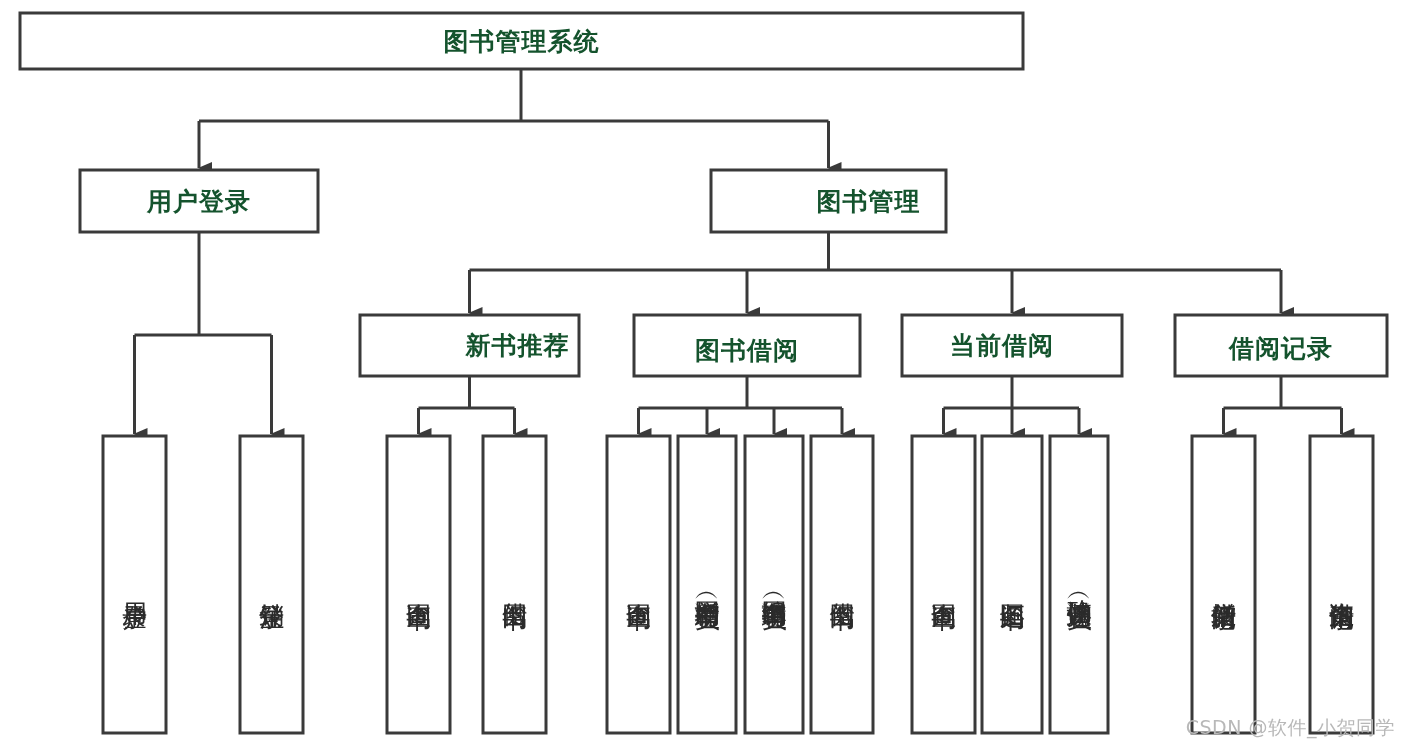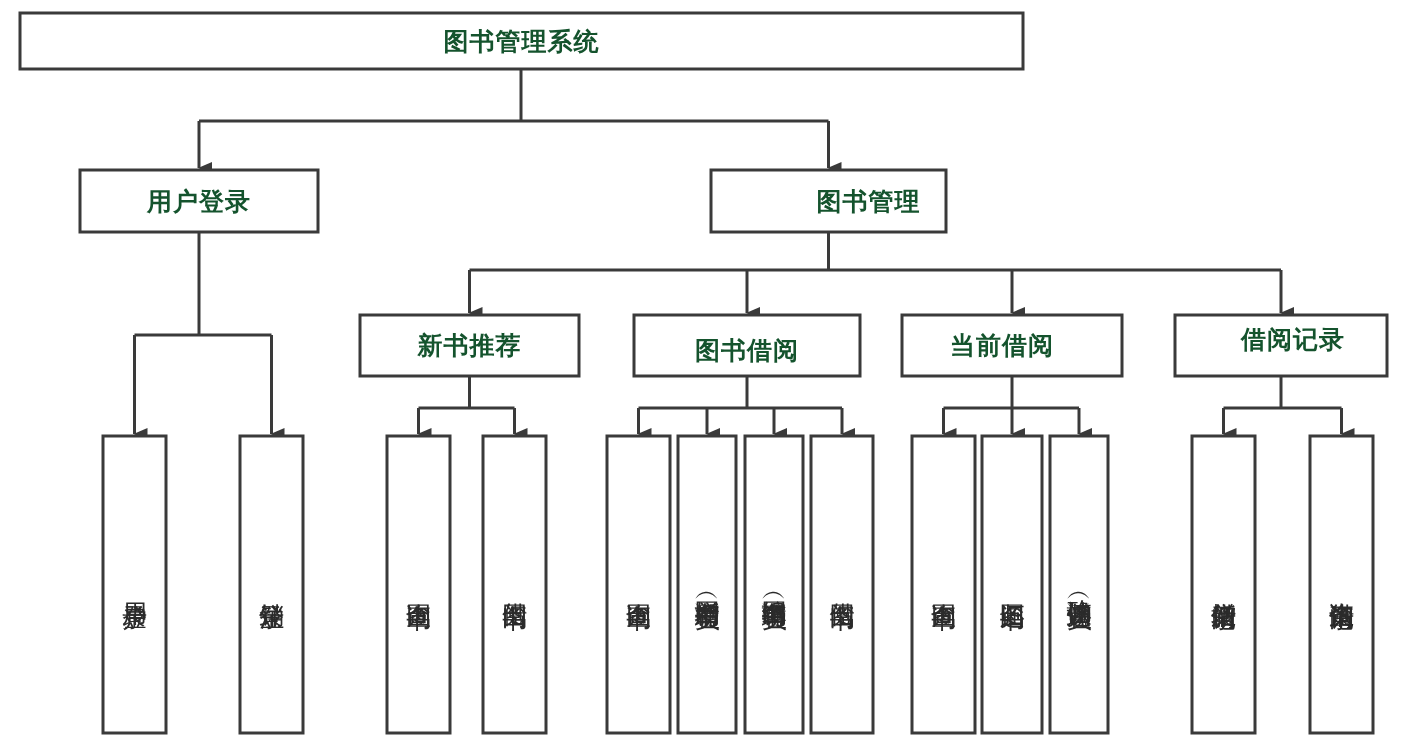--- a/index.html
+++ b/index.html
@@ -155,31 +155,32 @@
         </g>
         <g>
           <rect x="1310" y="436" width="63" height="297" class="box-rect"></rect>
         </g>
       </g>
   </svg>
   <div id="label-layer">
       <div class="hlabel-wrap" style="left: 20px; top: 13px; width: 1003px; height: 56px;">图书管理系统</div>
       <div class="hlabel-wrap" style="left: 80px; top: 170px; width: 238px; height: 62px;">用户登录</div>
       <div class="hlabel-wrap" style="left: 726px; top: 170px; width: 235px; height: 62px; margin-left: 25px;">图书管理</div>
-      <div class="hlabel-wrap" style="left: 360px; top: 315px; width: 219px; height: 61px;">新书推荐</div>
+      <div class="hlabel-wrap" style="left: 360px; top: 315px; width: 219px; height: 61px; padding-left: 48px;">新书推荐</div>
       <div class="hlabel-wrap" style="left: 634px; top: 315px; width: 226px; height: 71px;">图书借阅</div>
       <div class="hlabel-wrap" style="left: 902px; top: 315px; width: 200px; height: 61px;">当前借阅</div>
-      <div class="hlabel-wrap" style="left: 1175px; top: 315px; width: 212px; height: 48px; padding-left: 12px;">借阅记录</div>
+      <div class="hlabel-wrap" style="left: 1175px; top: 324px; width: 212px; height: 48px;">借阅记录</div>
       <div class="vlabel-wrap" style="left: 103px; top: 436px; width: 63px; height: 297px;">用户登录</div>
       <div class="vlabel-wrap" style="left: 240px; top: 436px; width: 63px; height: 297px;">注销登录</div>
       <div class="vlabel-wrap" style="left: 387px; top: 436px; width: 63px; height: 297px;">查询图书</div>
       <div class="vlabel-wrap" style="left: 483px; top: 436px; width: 63px; height: 297px;">借阅图书</div>
       <div class="vlabel-wrap" style="left: 607px; top: 436px; width: 63px; height: 297px;">查询图书</div>
       <div class="vlabel-wrap" style="left: 678px; top: 436px; width: 58px; height: 297px;">新增图书（管理员）</div>
       <div class="vlabel-wrap" style="left: 745px; top: 436px; width: 58px; height: 297px;">编辑图书（管理员）</div>
       <div class="vlabel-wrap" style="left: 811px; top: 436px; width: 62px; height: 297px;">借阅图书</div>
       <div class="vlabel-wrap" style="left: 912px; top: 436px; width: 63px; height: 297px;">查询图书</div>
       <div class="vlabel-wrap" style="left: 982px; top: 436px; width: 60px; height: 297px;">归还图书</div>
       <div class="vlabel-wrap" style="left: 1050px; top: 436px; width: 58px; height: 297px;">确认归还（管理员）</div>
       <div class="vlabel-wrap" style="left: 1192px; top: 436px; width: 63px; height: 297px;">新增借阅记录</div>
       <div class="vlabel-wrap" style="left: 1310px; top: 436px; width: 63px; height: 297px;">查询借阅记录</div>
     </div>
+  <div id="watermark">CSDN @软件_小贺同学</div>
 </div>
 
 </body></html>

